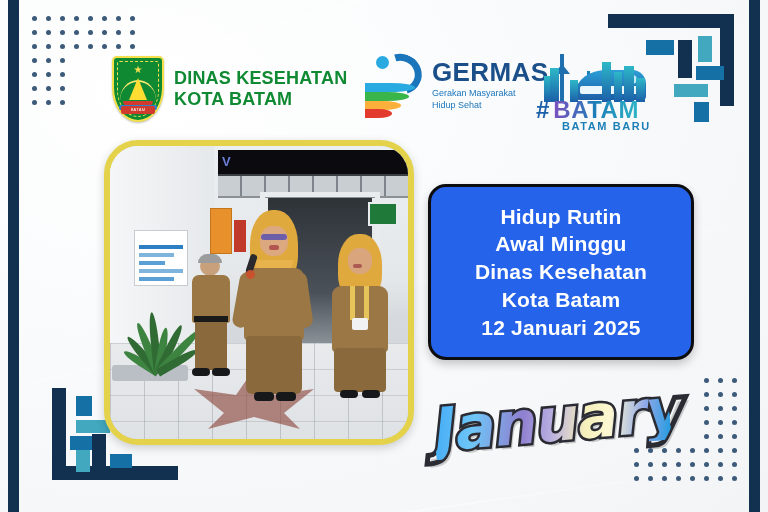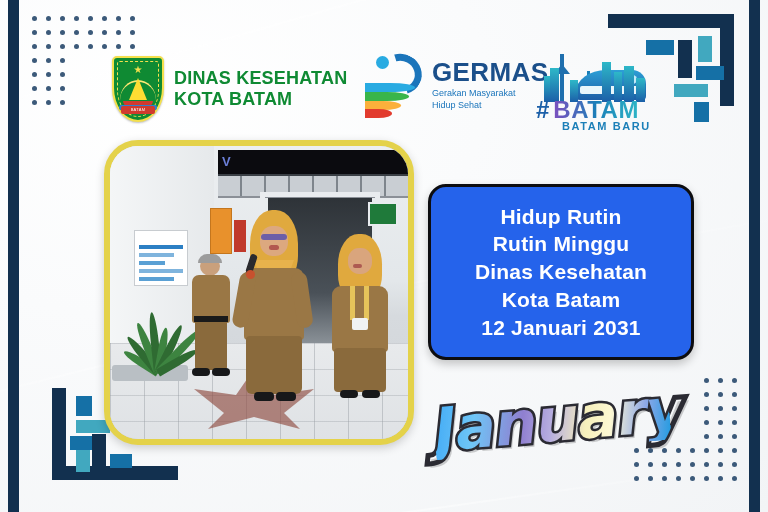--- a/index.html
+++ b/index.html
@@ -487,24 +487,24 @@
       <div style="position:absolute;left:40px;top:52px;width:5px;height:34px;background:#e6c45a;"></div>
       <div style="position:absolute;left:28px;top:84px;width:16px;height:12px;background:#f0f2f4;border-radius:2px;"></div>
       <div class="uni-d" style="position:absolute;left:10px;top:114px;width:52px;height:44px;border-radius:4px;"></div>
       <div class="shoe" style="position:absolute;left:16px;top:156px;width:18px;height:8px;"></div>
       <div class="shoe" style="position:absolute;left:38px;top:156px;width:18px;height:8px;"></div>
     </div>
   </div>
 
   <div class="infobox">
     <div class="ln">Hidup Rutin</div>
-    <div class="ln">Rutin Minggu</div>
+    <div class="ln">Awal Minggu</div>
     <div class="ln">Dinas Kesehatan</div>
     <div class="ln">Kota Batam</div>
-    <div class="ln">12 Januari 2031</div>
+    <div class="ln">12 Januari 2025</div>
   </div>
 
   <div class="january">
     <div class="w shadow">January</div>
     <div class="w stroke">January</div>
     <div class="w fill">January</div>
   </div>
 
 </div>
 

